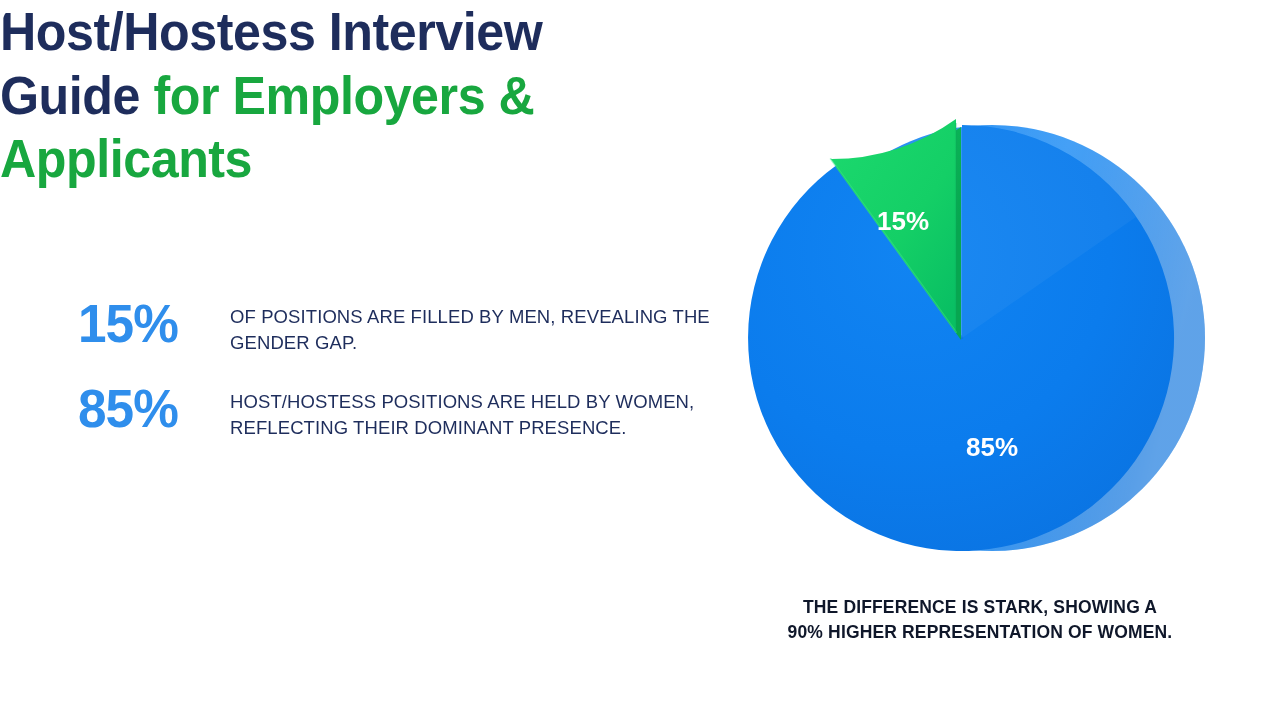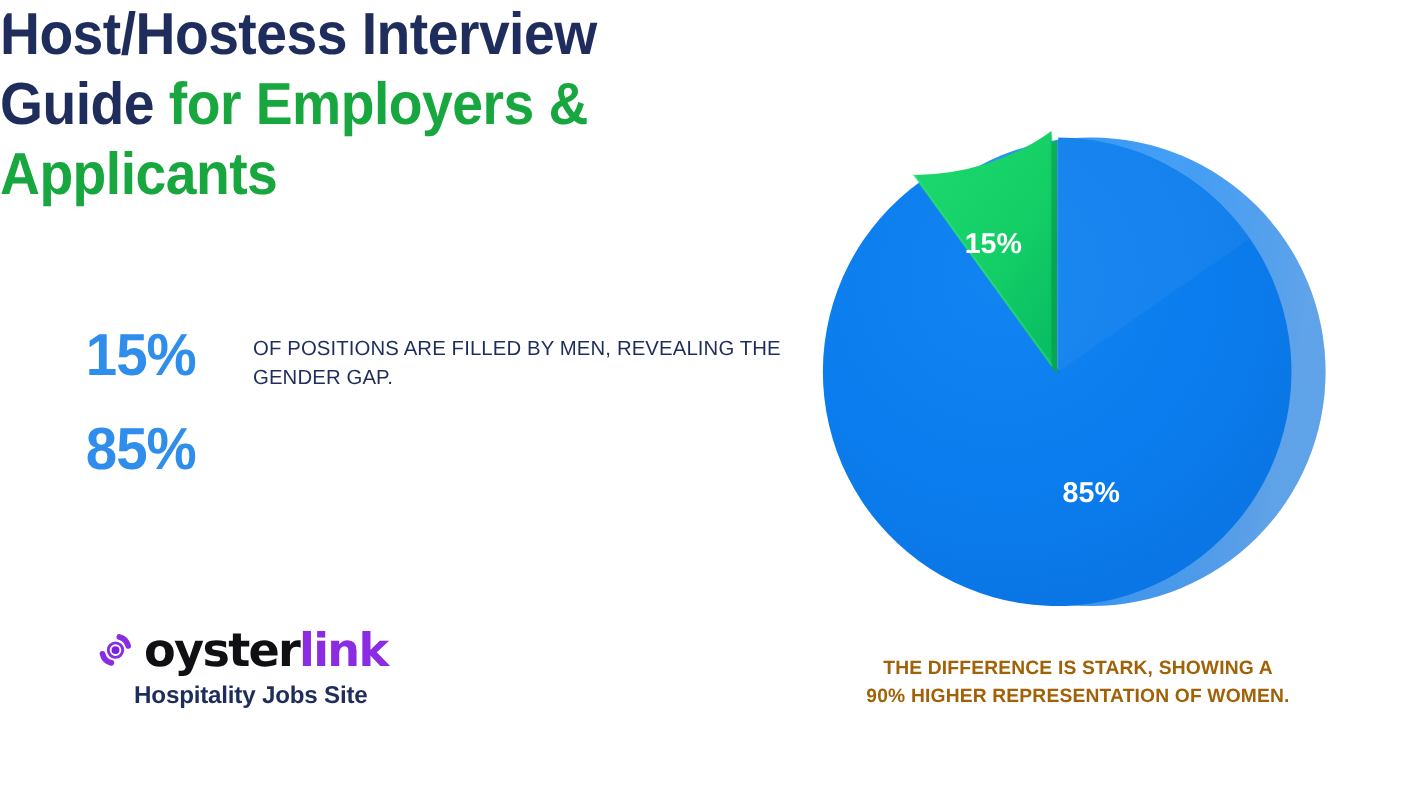--- a/index.html
+++ b/index.html
@@ -124,21 +124,21 @@
   }
   #chart-caption {
     position: absolute;
     left: 0;
     top: 535px;
     width: 520px;
     text-align: center;
     font-size: 17.5px;
     font-weight: 700;
     line-height: 1.45;
-    color: #a16207;
+    color: #0f172a;
     letter-spacing: 0.15px;
   }
   .cap-line { display: block; }
 </style>
 </head>
 <body>
 
 <div id="canvas">
 
   <h1 id="headline">
@@ -155,41 +155,25 @@
 
   <div id="stats">
 
     <div class="stat-row">
       <div class="stat-pct">15%</div>
       <div class="stat-text">OF POSITIONS ARE FILLED BY MEN, REVEALING THE GENDER GAP.</div>
     </div>
 
     <div class="stat-row">
       <div class="stat-pct">85%</div>
+      <div class="stat-text">HOST/HOSTESS POSITIONS ARE HELD BY WOMEN, REFLECTING THEIR DOMINANT PRESENCE.</div>
     </div>
 
   </div>
 
-  <div id="logo-block">
-    <div id="logo-wordmark-row">
-      <svg id="logo-mark" width="34" height="34" viewBox="0 0 34 34">
-
-        <path d="M20.5 5.0 A 11 11 0 0 1 28.5 13.2" stroke="#8b2be2" stroke-width="5.2" stroke-linecap="round" fill="none"></path>
-
-        <path d="M13.2 28.6 A 11 11 0 0 1 5.2 20.4" stroke="#8b2be2" stroke-width="5.2" stroke-linecap="round" fill="none"></path>
-
-        <circle cx="17" cy="17" r="6.6" fill="none" stroke="#8b2be2" stroke-width="2.6"></circle>
-        <circle cx="17" cy="17" r="3.6" fill="#7b1fe0"></circle>
-      </svg>
-      <div id="logo-word">
-        <span>oyster</span><span class="link-part">link</span>
-      </div>
-    </div>
-    <div id="logo-tagline">Hospitality Jobs Site</div>
-  </div>
 
   <div id="chart-area">
     <svg id="pie-svg" width="520" height="520" viewBox="0 0 520 520">
       <defs>
 
         <linearGradient id="gradSide" x1="0" y1="0" x2="1" y2="0.35">
           <stop offset="0%" stop-color="#0a72dd"></stop>
           <stop offset="28%" stop-color="#1f8bf2"></stop>
           <stop offset="62%" stop-color="#2d94f5"></stop>
           <stop offset="100%" stop-color="#1477de"></stop>

